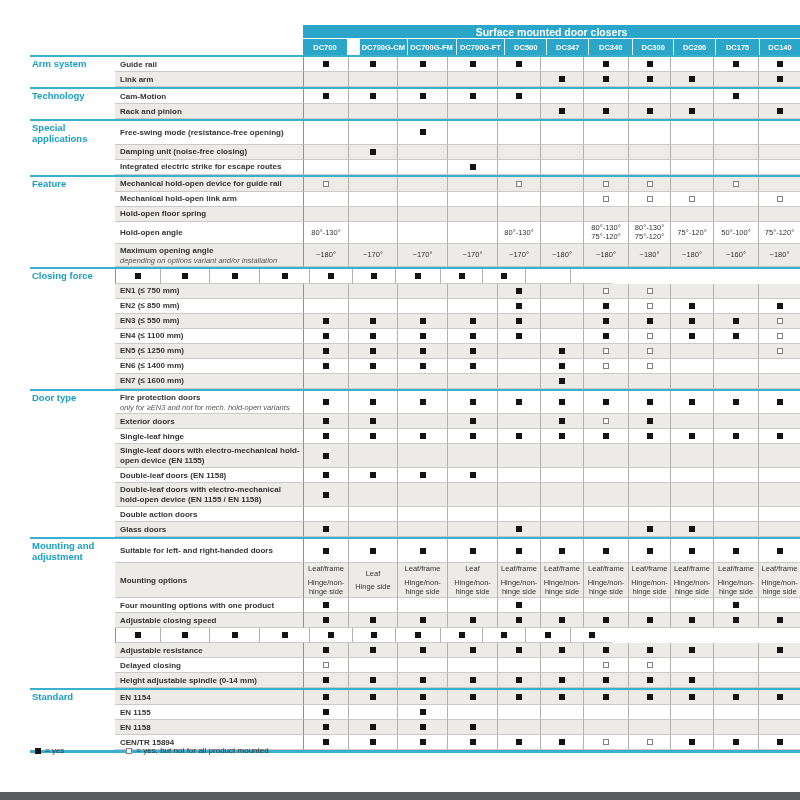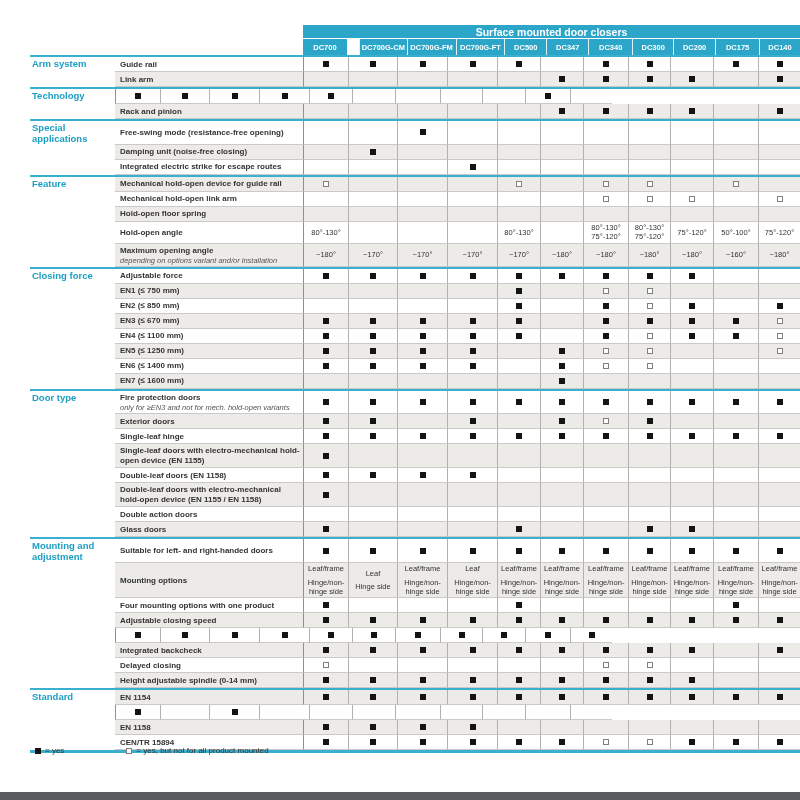--- a/index.html
+++ b/index.html
@@ -131,20 +131,23 @@
           </div>
           <div class="cell" style="width: 45px;"></div>
           <div class="cell" style="width: 42px;">
             <span class="sq-f"></span>
           </div>
         </div>
       </div>
       <div class="group">
         <div class="row even">
           <div class="cat">Technology</div>
+          <div class="lbl">
+            <div>Cam-Motion</div>
+          </div>
           <div class="cell first" style="width: 45px;">
             <span class="sq-f"></span>
           </div>
           <div class="cell" style="width: 49px;">
             <span class="sq-f"></span>
           </div>
           <div class="cell" style="width: 50px;">
             <span class="sq-f"></span>
           </div>
           <div class="cell" style="width: 50px;">
@@ -389,23 +392,20 @@
             <div>~160°</div>
           </div>
           <div class="cell" style="width: 42px;">
             <div>~180°</div>
           </div>
         </div>
       </div>
       <div class="group">
         <div class="row even">
           <div class="cat">Closing force</div>
-          <div class="lbl">
-            <div>Adjustable force</div>
-          </div>
           <div class="cell first" style="width: 45px;">
             <span class="sq-f"></span>
           </div>
           <div class="cell" style="width: 49px;">
             <span class="sq-f"></span>
           </div>
           <div class="cell" style="width: 50px;">
             <span class="sq-f"></span>
           </div>
           <div class="cell" style="width: 50px;">
@@ -475,21 +475,21 @@
             <span class="sq-f"></span>
           </div>
           <div class="cell" style="width: 45px;"></div>
           <div class="cell" style="width: 42px;">
             <span class="sq-f"></span>
           </div>
         </div>
         <div class="row odd">
           <div class="cat"></div>
           <div class="lbl">
-            <div>EN3 (≤ 670 mm)</div>
+            <div>EN3 (≤ 550 mm)</div>
           </div>
           <div class="cell first" style="width: 45px;">
             <span class="sq-f"></span>
           </div>
           <div class="cell" style="width: 49px;">
             <span class="sq-f"></span>
           </div>
           <div class="cell" style="width: 50px;">
             <span class="sq-f"></span>
           </div>
@@ -1047,21 +1047,21 @@
           <div class="cell" style="width: 45px;">
             <span class="sq-f"></span>
           </div>
           <div class="cell" style="width: 42px;">
             <span class="sq-f"></span>
           </div>
         </div>
         <div class="row odd">
           <div class="cat"></div>
           <div class="lbl">
-            <div>Integrated backcheck</div>
+            <div>Adjustable resistance</div>
           </div>
           <div class="cell first" style="width: 45px;">
             <span class="sq-f"></span>
           </div>
           <div class="cell" style="width: 49px;">
             <span class="sq-f"></span>
           </div>
           <div class="cell" style="width: 50px;">
             <span class="sq-f"></span>
           </div>
@@ -1182,20 +1182,23 @@
           </div>
           <div class="cell" style="width: 45px;">
             <span class="sq-f"></span>
           </div>
           <div class="cell" style="width: 42px;">
             <span class="sq-f"></span>
           </div>
         </div>
         <div class="row even">
           <div class="cat"></div>
+          <div class="lbl">
+            <div>EN 1155</div>
+          </div>
           <div class="cell first" style="width: 45px;">
             <span class="sq-f"></span>
           </div>
           <div class="cell" style="width: 49px;"></div>
           <div class="cell" style="width: 50px;">
             <span class="sq-f"></span>
           </div>
           <div class="cell" style="width: 50px;"></div>
           <div class="cell" style="width: 43px;"></div>
           <div class="cell" style="width: 43px;"></div>

